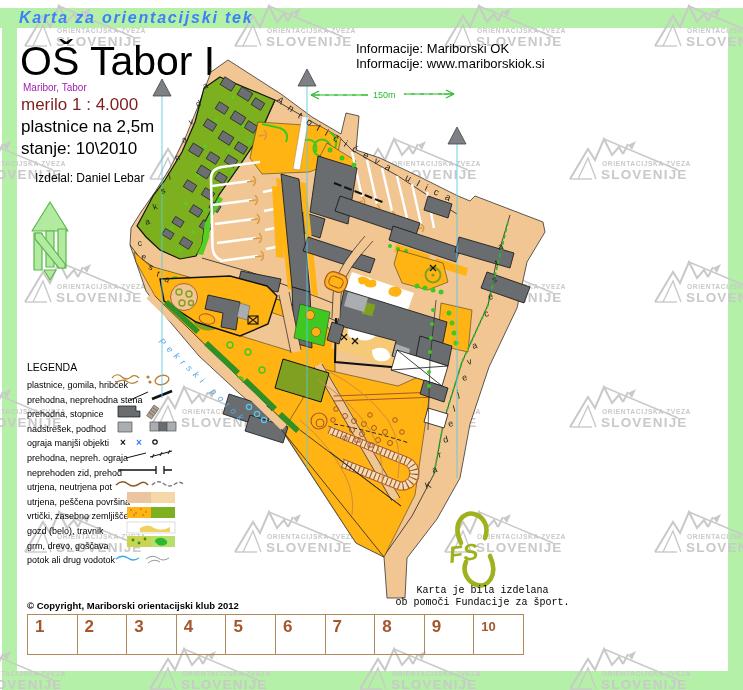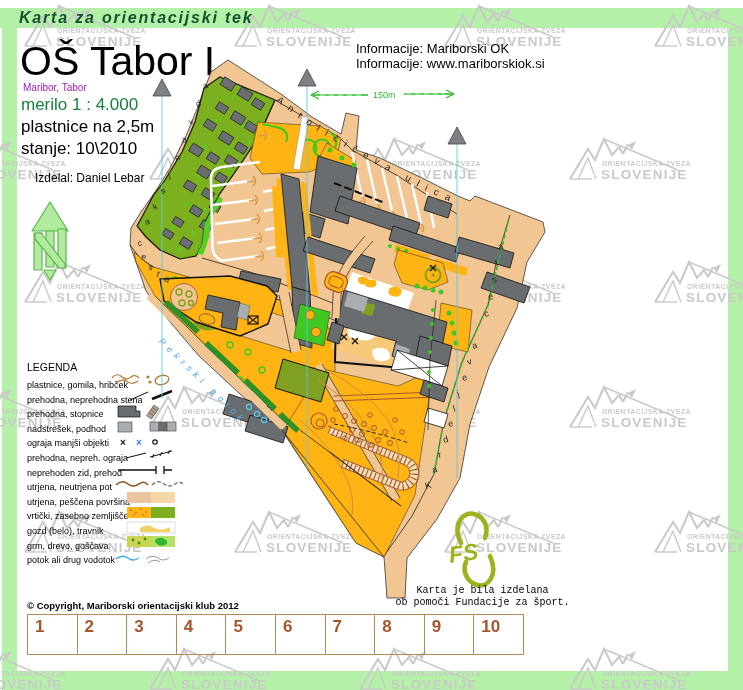--- a/index.html
+++ b/index.html
@@ -52,27 +52,27 @@
       <use href="#ozslogo" x="235" y="509"></use>
       <use href="#ozslogo" x="445" y="509"></use>
       <use href="#ozslogo" x="655" y="509"></use>
       <use href="#ozslogo" x="-55" y="646"></use>
       <use href="#ozslogo" x="150" y="646"></use>
       <use href="#ozslogo" x="360" y="646"></use>
       <use href="#ozslogo" x="570" y="646"></use>
     </g>
 </svg>
 
-<div class="abs" style="left:19px;top:9px;font-size:16px;letter-spacing:1.8px;font-style:italic;font-weight:bold;color:#14532d;">Karta za orientacijski tek</div>
+<div class="abs" style="left:19px;top:9px;font-size:16px;letter-spacing:1.8px;font-style:italic;font-weight:bold;color:#3b82f6;">Karta za orientacijski tek</div>
 
 <div class="abs" style="left:20px;top:38px;font-size:41px;font-weight:normal;color:#000;">OŠ Tabor I.</div>
 
 <div class="abs" style="left:23px;top:82px;font-size:10px;color:#a21caf;">Maribor, Tabor</div>
 
-<div class="abs" style="left:21px;top:95px;font-size:17px;color:#15803d;">merilo 1 : 4.000</div>
+<div class="abs" style="left:21px;top:95px;font-size:17px;color:#7f1d1d;">merilo 1 : 4.000</div>
 
 <div class="abs" style="left:21px;top:117px;font-size:17px;color:#000;">plastnice na 2,5m</div>
 
 <div class="abs" style="left:21px;top:139px;font-size:17px;color:#000;">stanje: 10\2010</div>
 
 <div class="abs" style="left:35px;top:159px;font-size:12px;color:#000;margin-top:12px;">Izdelal: Daniel Lebar</div>
 
 <div class="abs" style="left:356px;top:41px;font-size:13px;color:#000;">Informacije: Mariborski OK</div>
 
 <div class="abs" style="left:356px;top:56px;font-size:13px;color:#000;">Informacije: www.mariborskiok.si</div>
@@ -603,17 +603,17 @@
         <tr>
           <td style="width:48.6px;height:39px;border:1px solid #b08a5a;vertical-align:top;padding:0;"><span style="color:#a5562b;font-weight:bold;font-size:17px;position:relative;left:7px;top:2px;">1</span></td>
           <td style="width:48.6px;height:39px;border:1px solid #b08a5a;vertical-align:top;padding:0;"><span style="color:#a5562b;font-weight:bold;font-size:17px;position:relative;left:7px;top:2px;">2</span></td>
           <td style="width:48.6px;height:39px;border:1px solid #b08a5a;vertical-align:top;padding:0;"><span style="color:#a5562b;font-weight:bold;font-size:17px;position:relative;left:7px;top:2px;">3</span></td>
           <td style="width:48.6px;height:39px;border:1px solid #b08a5a;vertical-align:top;padding:0;"><span style="color:#a5562b;font-weight:bold;font-size:17px;position:relative;left:7px;top:2px;">4</span></td>
           <td style="width:48.6px;height:39px;border:1px solid #b08a5a;vertical-align:top;padding:0;"><span style="color:#a5562b;font-weight:bold;font-size:17px;position:relative;left:7px;top:2px;">5</span></td>
           <td style="width:48.6px;height:39px;border:1px solid #b08a5a;vertical-align:top;padding:0;"><span style="color:#a5562b;font-weight:bold;font-size:17px;position:relative;left:7px;top:2px;">6</span></td>
           <td style="width:48.6px;height:39px;border:1px solid #b08a5a;vertical-align:top;padding:0;"><span style="color:#a5562b;font-weight:bold;font-size:17px;position:relative;left:7px;top:2px;">7</span></td>
           <td style="width:48.6px;height:39px;border:1px solid #b08a5a;vertical-align:top;padding:0;"><span style="color:#a5562b;font-weight:bold;font-size:17px;position:relative;left:7px;top:2px;">8</span></td>
           <td style="width:48.6px;height:39px;border:1px solid #b08a5a;vertical-align:top;padding:0;"><span style="color:#a5562b;font-weight:bold;font-size:17px;position:relative;left:7px;top:2px;">9</span></td>
-          <td style="width:48.6px;height:39px;border:1px solid #b08a5a;vertical-align:top;padding:0;"><span style="color:#a5562b;font-weight:bold;font-size:17px;position:relative;left:7px;top:2px;">10</span></td>
+          <td style="width:48.6px;height:39px;border:1px solid #b08a5a;vertical-align:top;padding:0;"><span style="color:#a5562b;font-weight:bold;font-size:13px;position:relative;left:7px;top:2px;">10</span></td>
         </tr>
   </tbody>
     </table>
 </div>
 
 </body></html>

